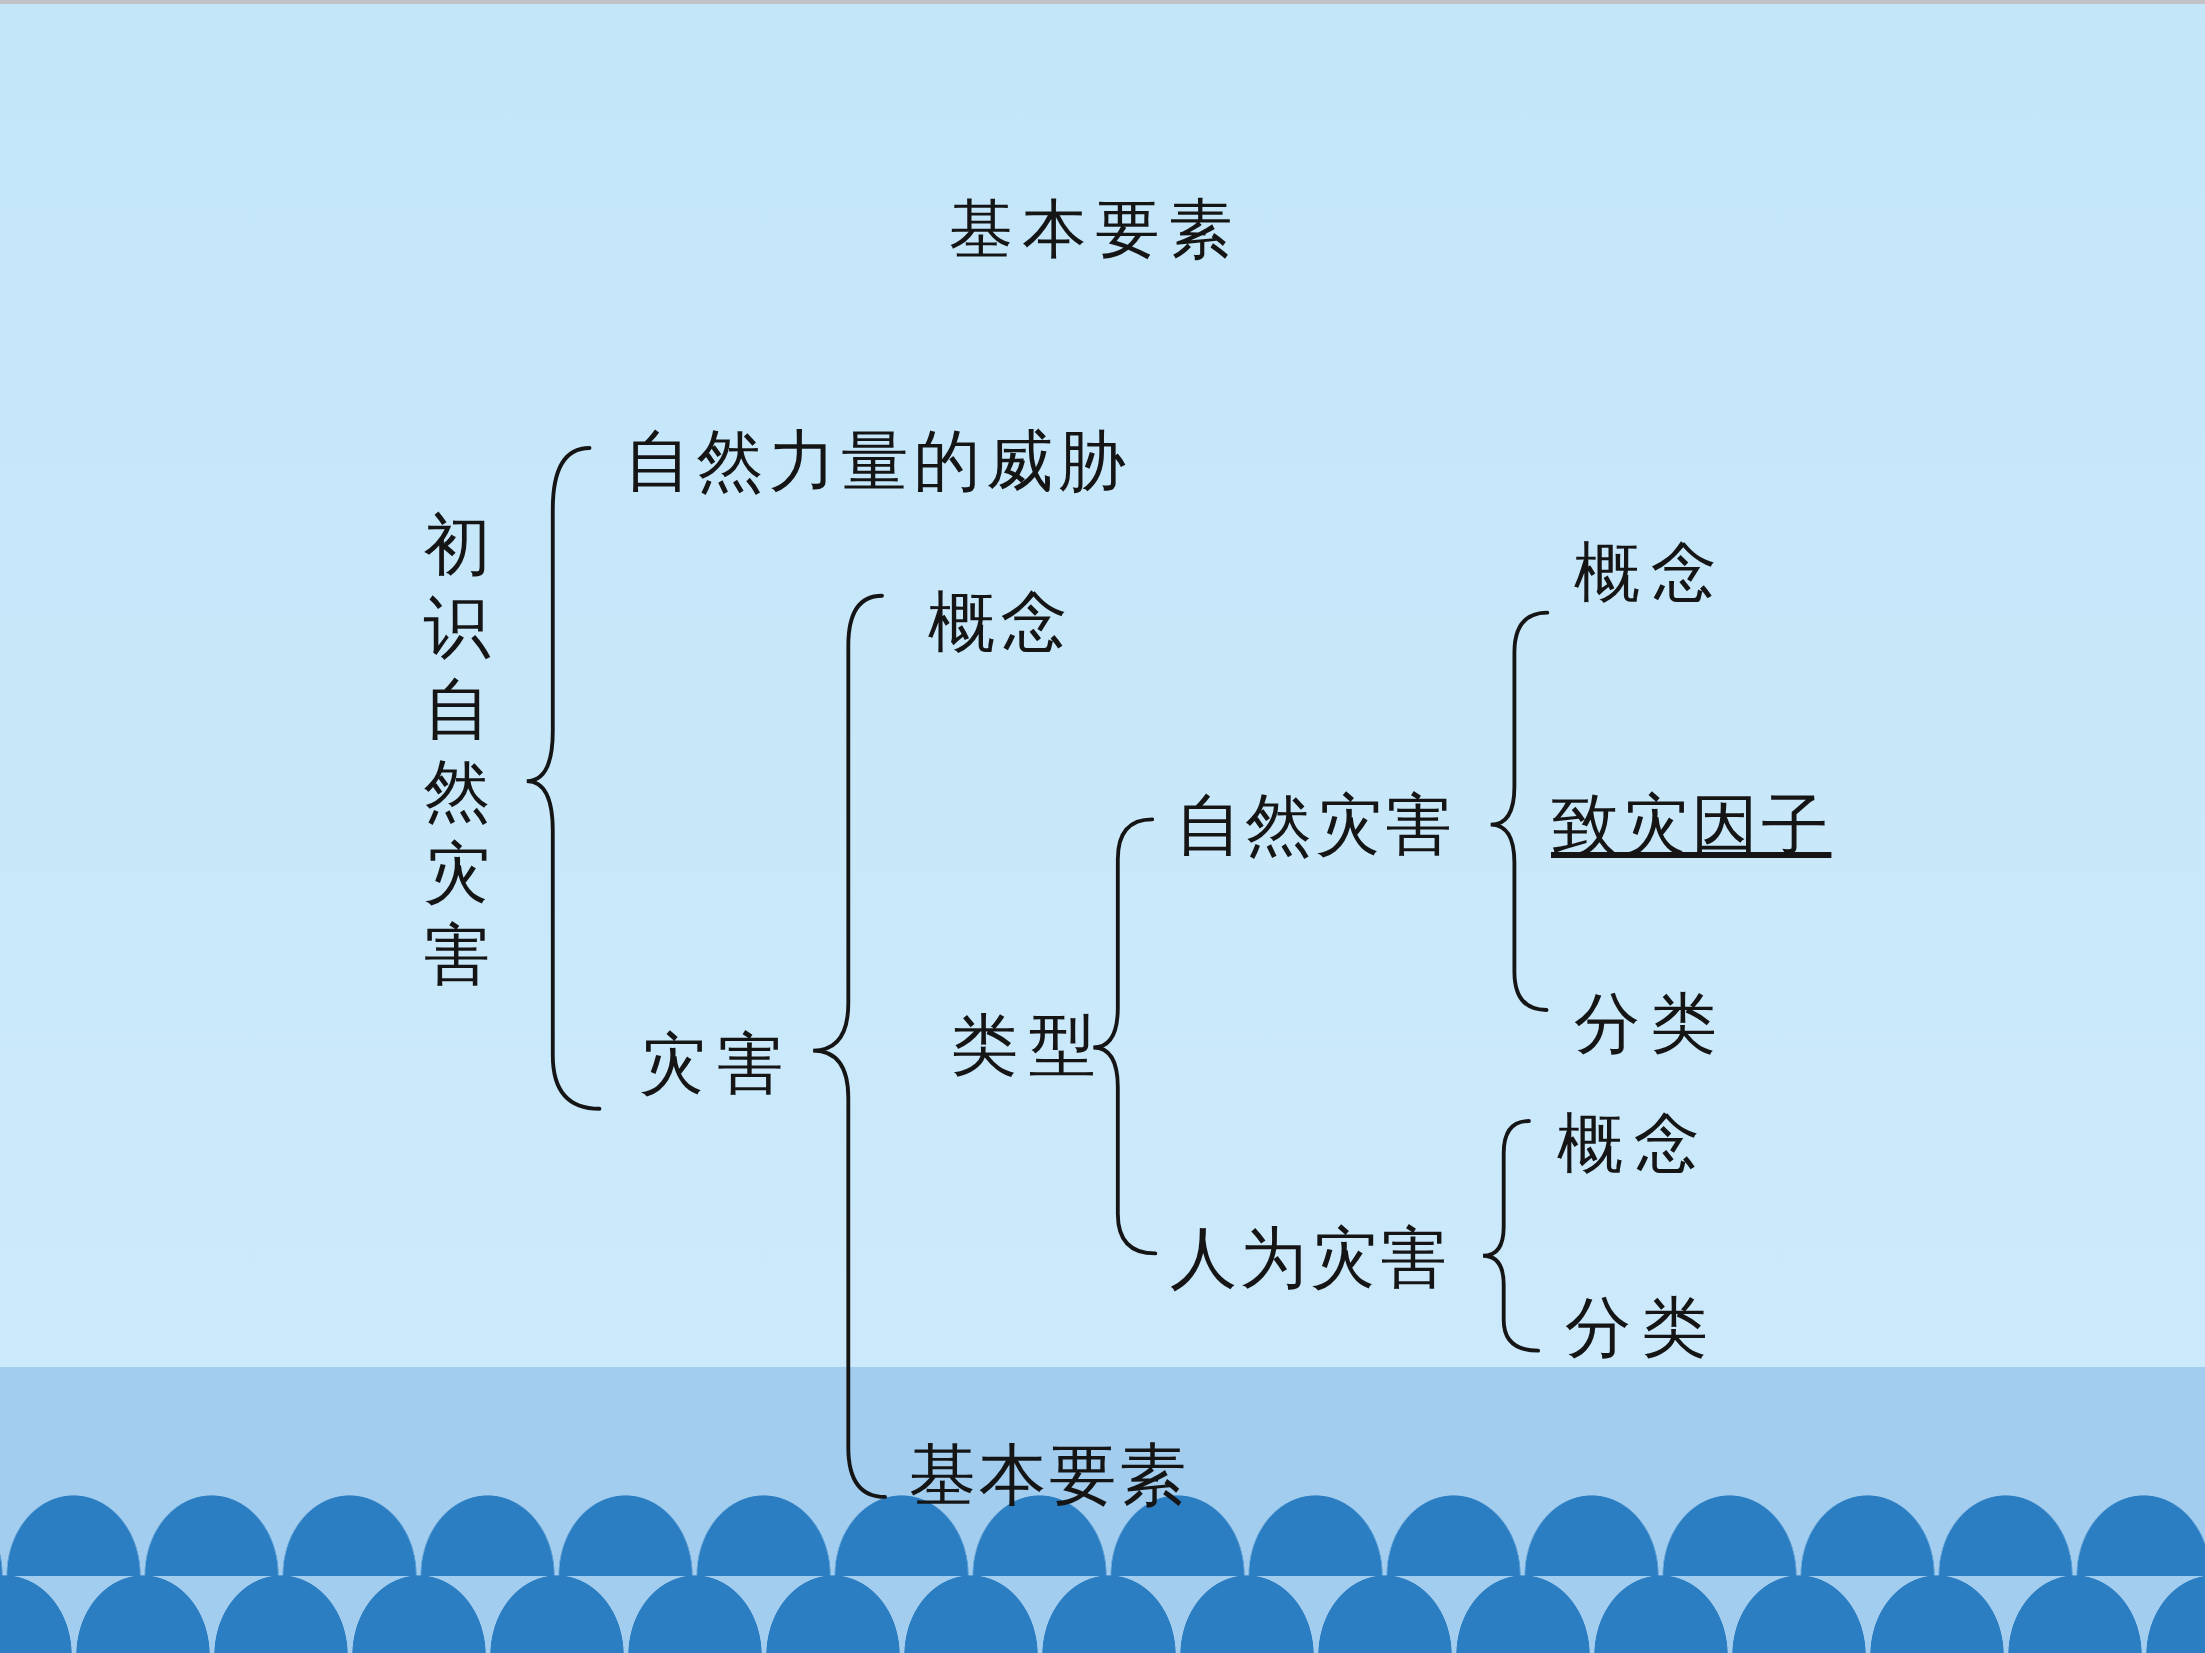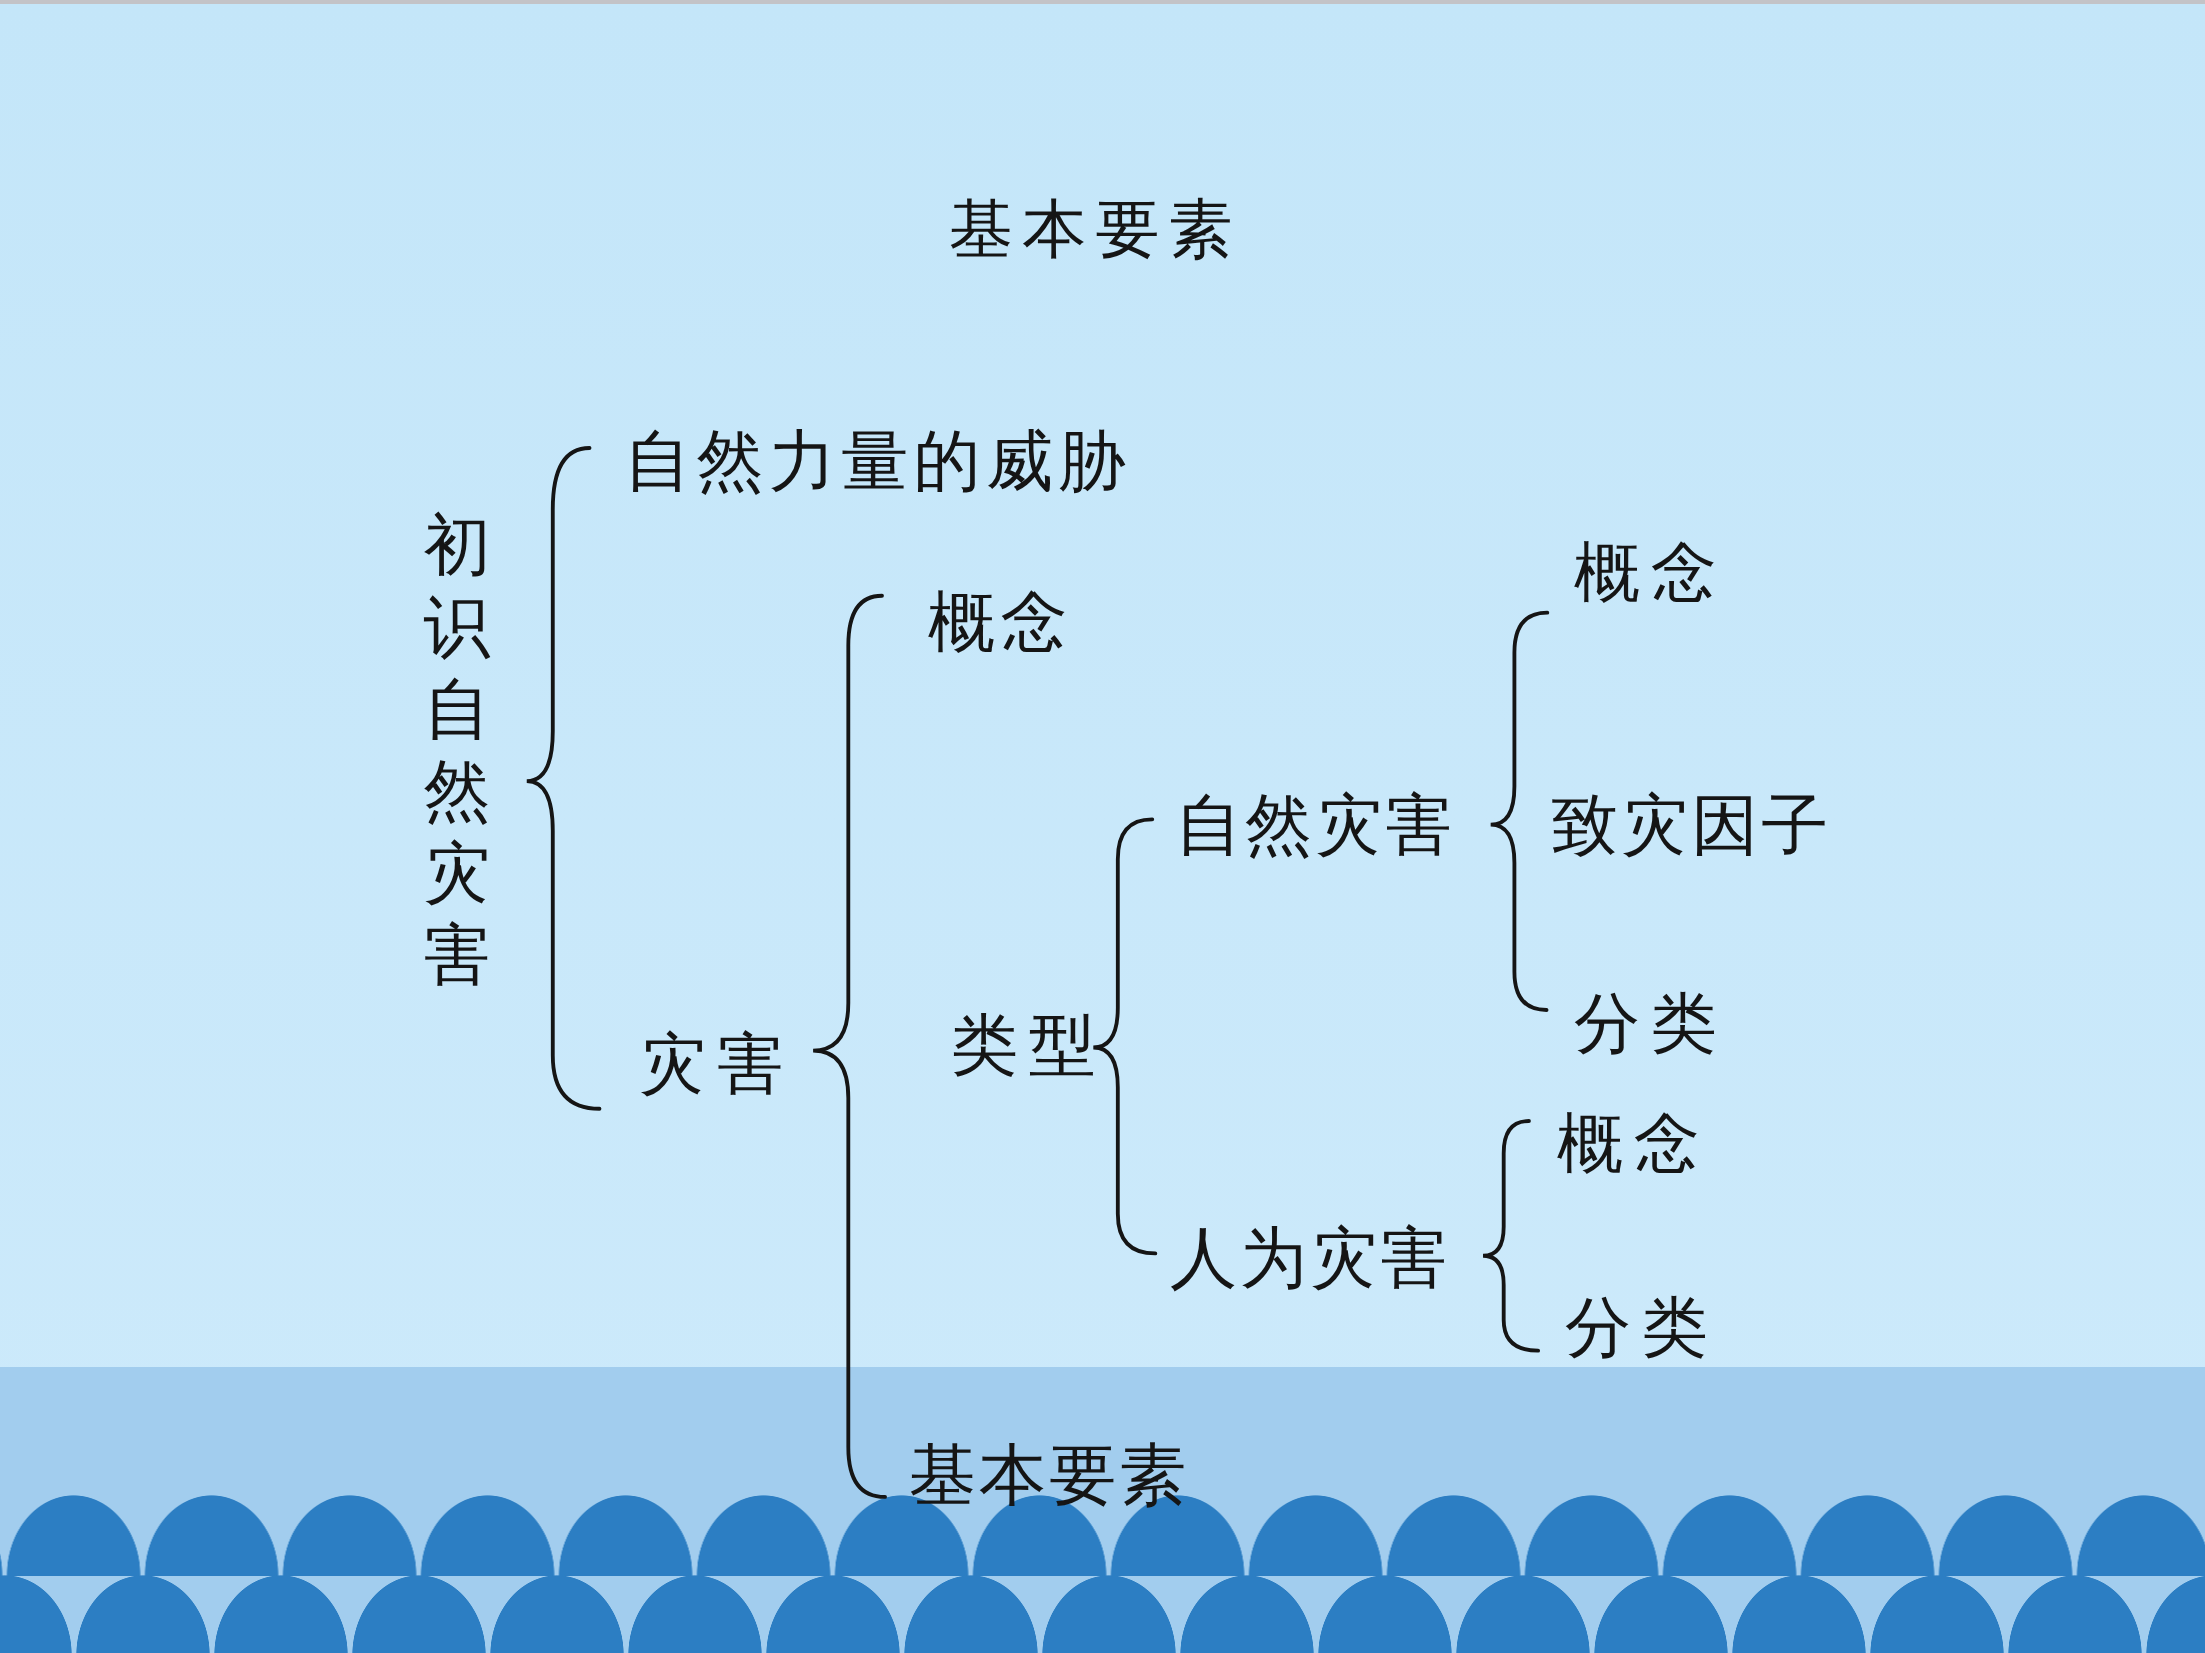--- a/index.html
+++ b/index.html
@@ -51,21 +51,21 @@
   }
   .root-vertical .vchar{display:block;height:82px;line-height:82px;}
   .n-threat{left:624px;top:419px;font-family:Liberation Serif, serif;}
   .n-concept2{left:928px;top:580px;}
   .n-zaihai{left:639px;top:1022px;letter-spacing:10.7px;text-align:center;}
   .n-leixing{left:951px;top:1003px;letter-spacing:10.7px;}
   .n-jiben{left:909px;top:1433px;letter-spacing:3.1px;}
   .n-ziran{left:1175px;top:783px;letter-spacing:3.1px;}
   .n-renwei{left:1170px;top:1216px;letter-spacing:3.1px;}
   .n-concept3a{left:1574px;top:531px;font-size:66px;letter-spacing:10.7px;}
-  .n-zhizai{left:1551px;top:783px;letter-spacing:3.1px;}
+  .n-zhizai{left:1551px;top:783px;letter-spacing:3.1px;text-decoration:underline;}
   .n-fenlei3a{left:1574px;top:982px;font-size:66px;letter-spacing:10.7px;}
   .n-concept3b{left:1557px;top:1102px;font-size:66px;letter-spacing:10.7px;}
   .n-fenlei3b{left:1565px;top:1286px;font-size:66px;letter-spacing:10.7px;}
 </style>
 </head>
 <body>
 
 <div id="slide">
 
   <div class="top-strip"></div>

